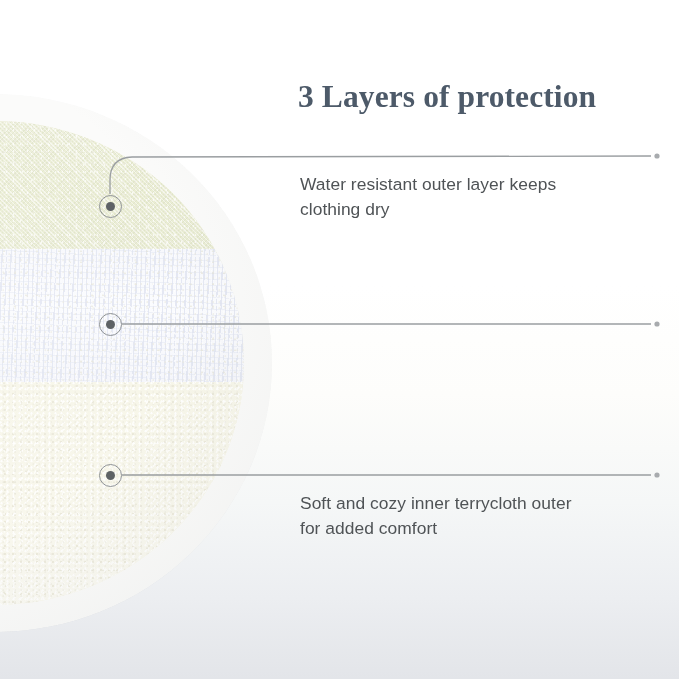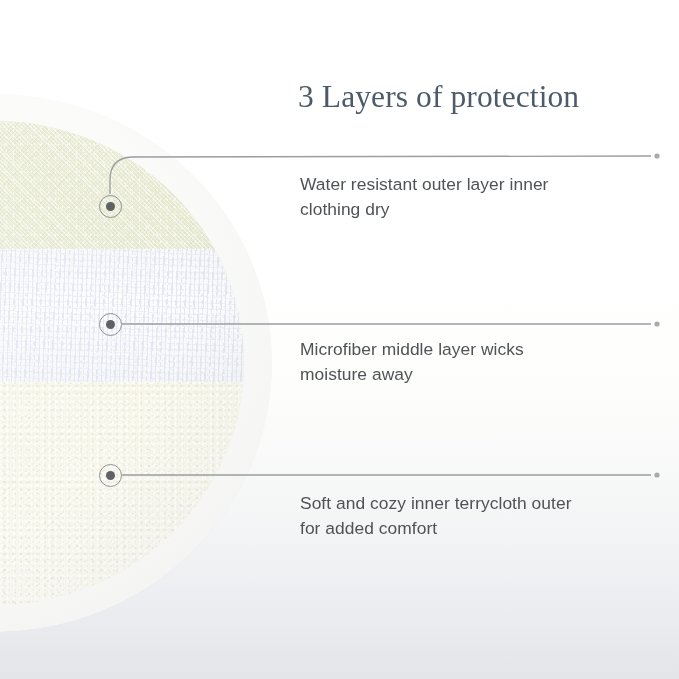--- a/index.html
+++ b/index.html
@@ -141,21 +141,21 @@
     pointer-events: none;
   }
 
   
   #title {
     position: absolute;
     left: 298px;
     top: 79px;
     font-family: "Liberation Serif", serif;
     font-size: 31.5px;
-    font-weight: 400;
+    font-weight: 700;
     color: #4d5a69;
     letter-spacing: .1px;
     white-space: nowrap;
   }
 
   
   #leader-lines {
     position: absolute;
     inset: 0;
     pointer-events: none;
@@ -215,24 +215,22 @@
     <circle cx="657" cy="156" r="2.6" fill="#a8abae"></circle>
 
     <path d="M122 324 L651 324" fill="none" stroke="#9a9ea1" stroke-width="1.3"></path>
     <circle cx="657" cy="324" r="2.6" fill="#a8abae"></circle>
 
     <path d="M122 475 L651 475" fill="none" stroke="#9a9ea1" stroke-width="1.3"></path>
     <circle cx="657" cy="475" r="2.6" fill="#a8abae"></circle>
   </svg>
 
   <div class="callout-marker" style="left:110px; top:206px;"></div>
-  <div class="callout-text" style="top:172px;">Water resistant outer layer inner
+  <div class="callout-text" style="top:172px;">Water resistant outer layer keeps
 clothing dry</div>
 
   <div class="callout-marker" style="left:110px; top:324px;"></div>
-  <div class="callout-text" style="top:337px;">Microfiber middle layer wicks
-moisture away</div>
 
   <div class="callout-marker" style="left:110px; top:475px;"></div>
   <div class="callout-text" style="top:491px;">Soft and cozy inner terrycloth outer
 for added comfort</div>
 
 </div>
 
 </body></html>

